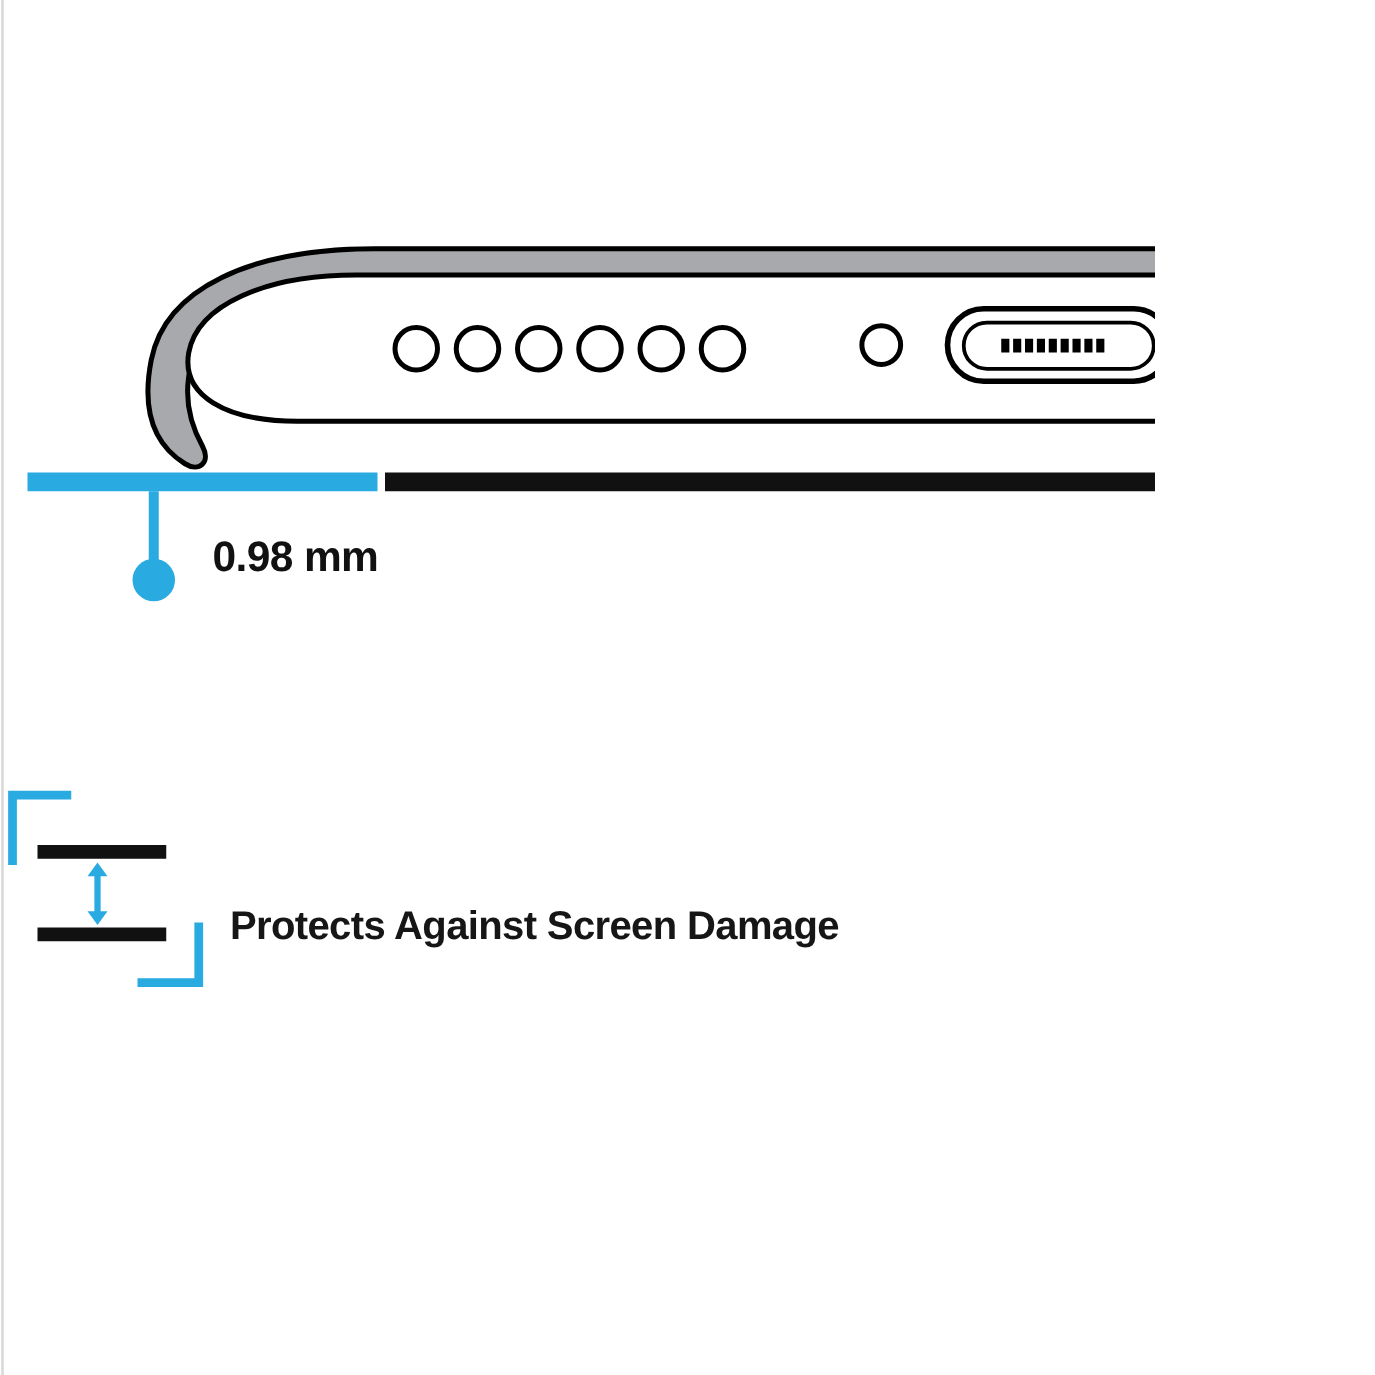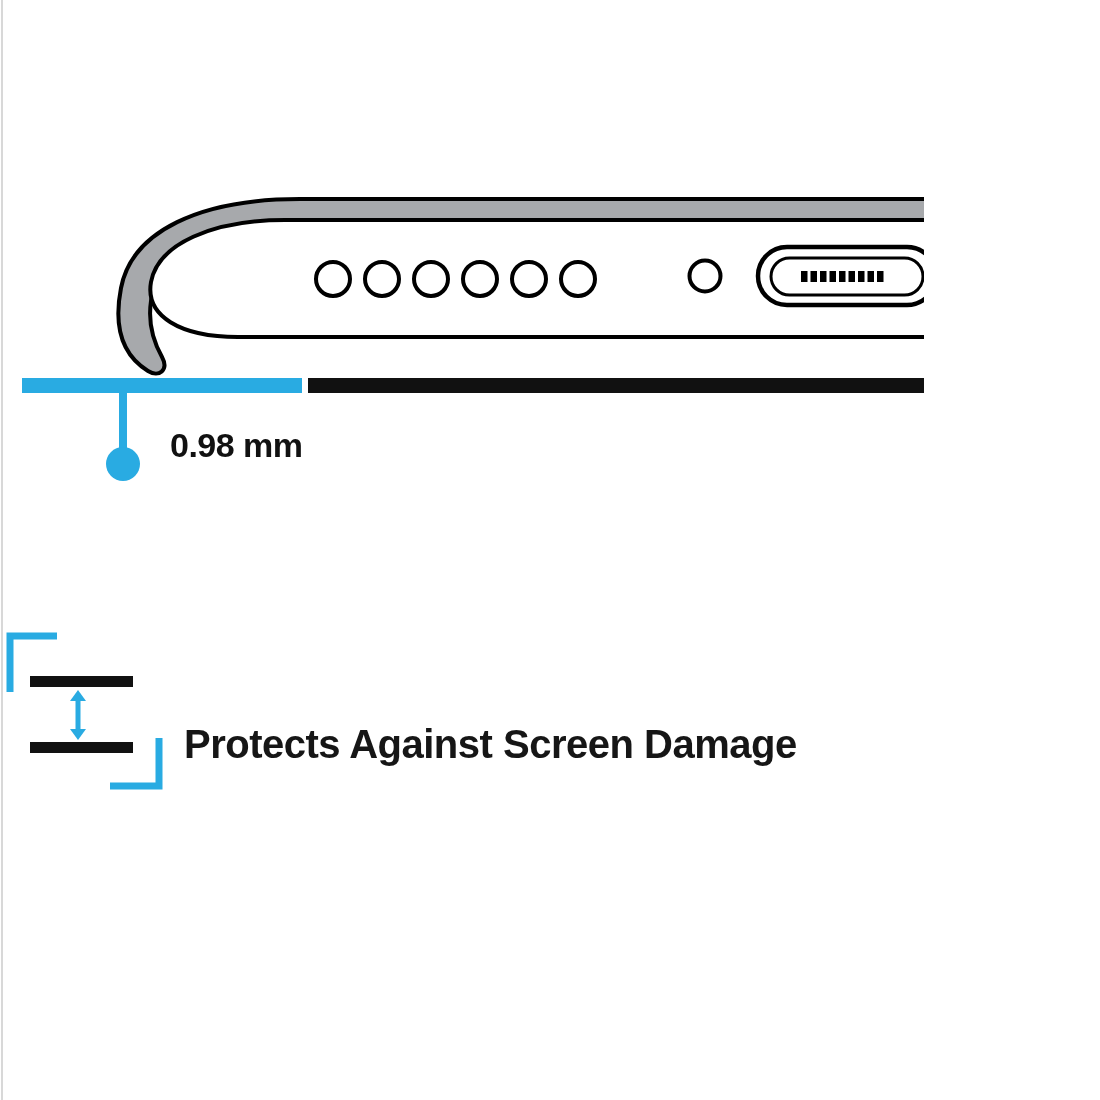--- a/index.html
+++ b/index.html
@@ -68,21 +68,21 @@
     font-weight: bold;
     letter-spacing: -2px;
     color: #111111;
     line-height: 1.05;
     white-space: nowrap;
   }
   .feature-subtitle {
     position: absolute;
     left: 184px;
     top: 722px;
-    font-size: 40px;
+    font-size: 32px;
     font-weight: 600;
     letter-spacing: -0.5px;
     color: #161616;
     white-space: nowrap;
   }
 </style>
 </head>
 <body>
 
 <div class="page">

